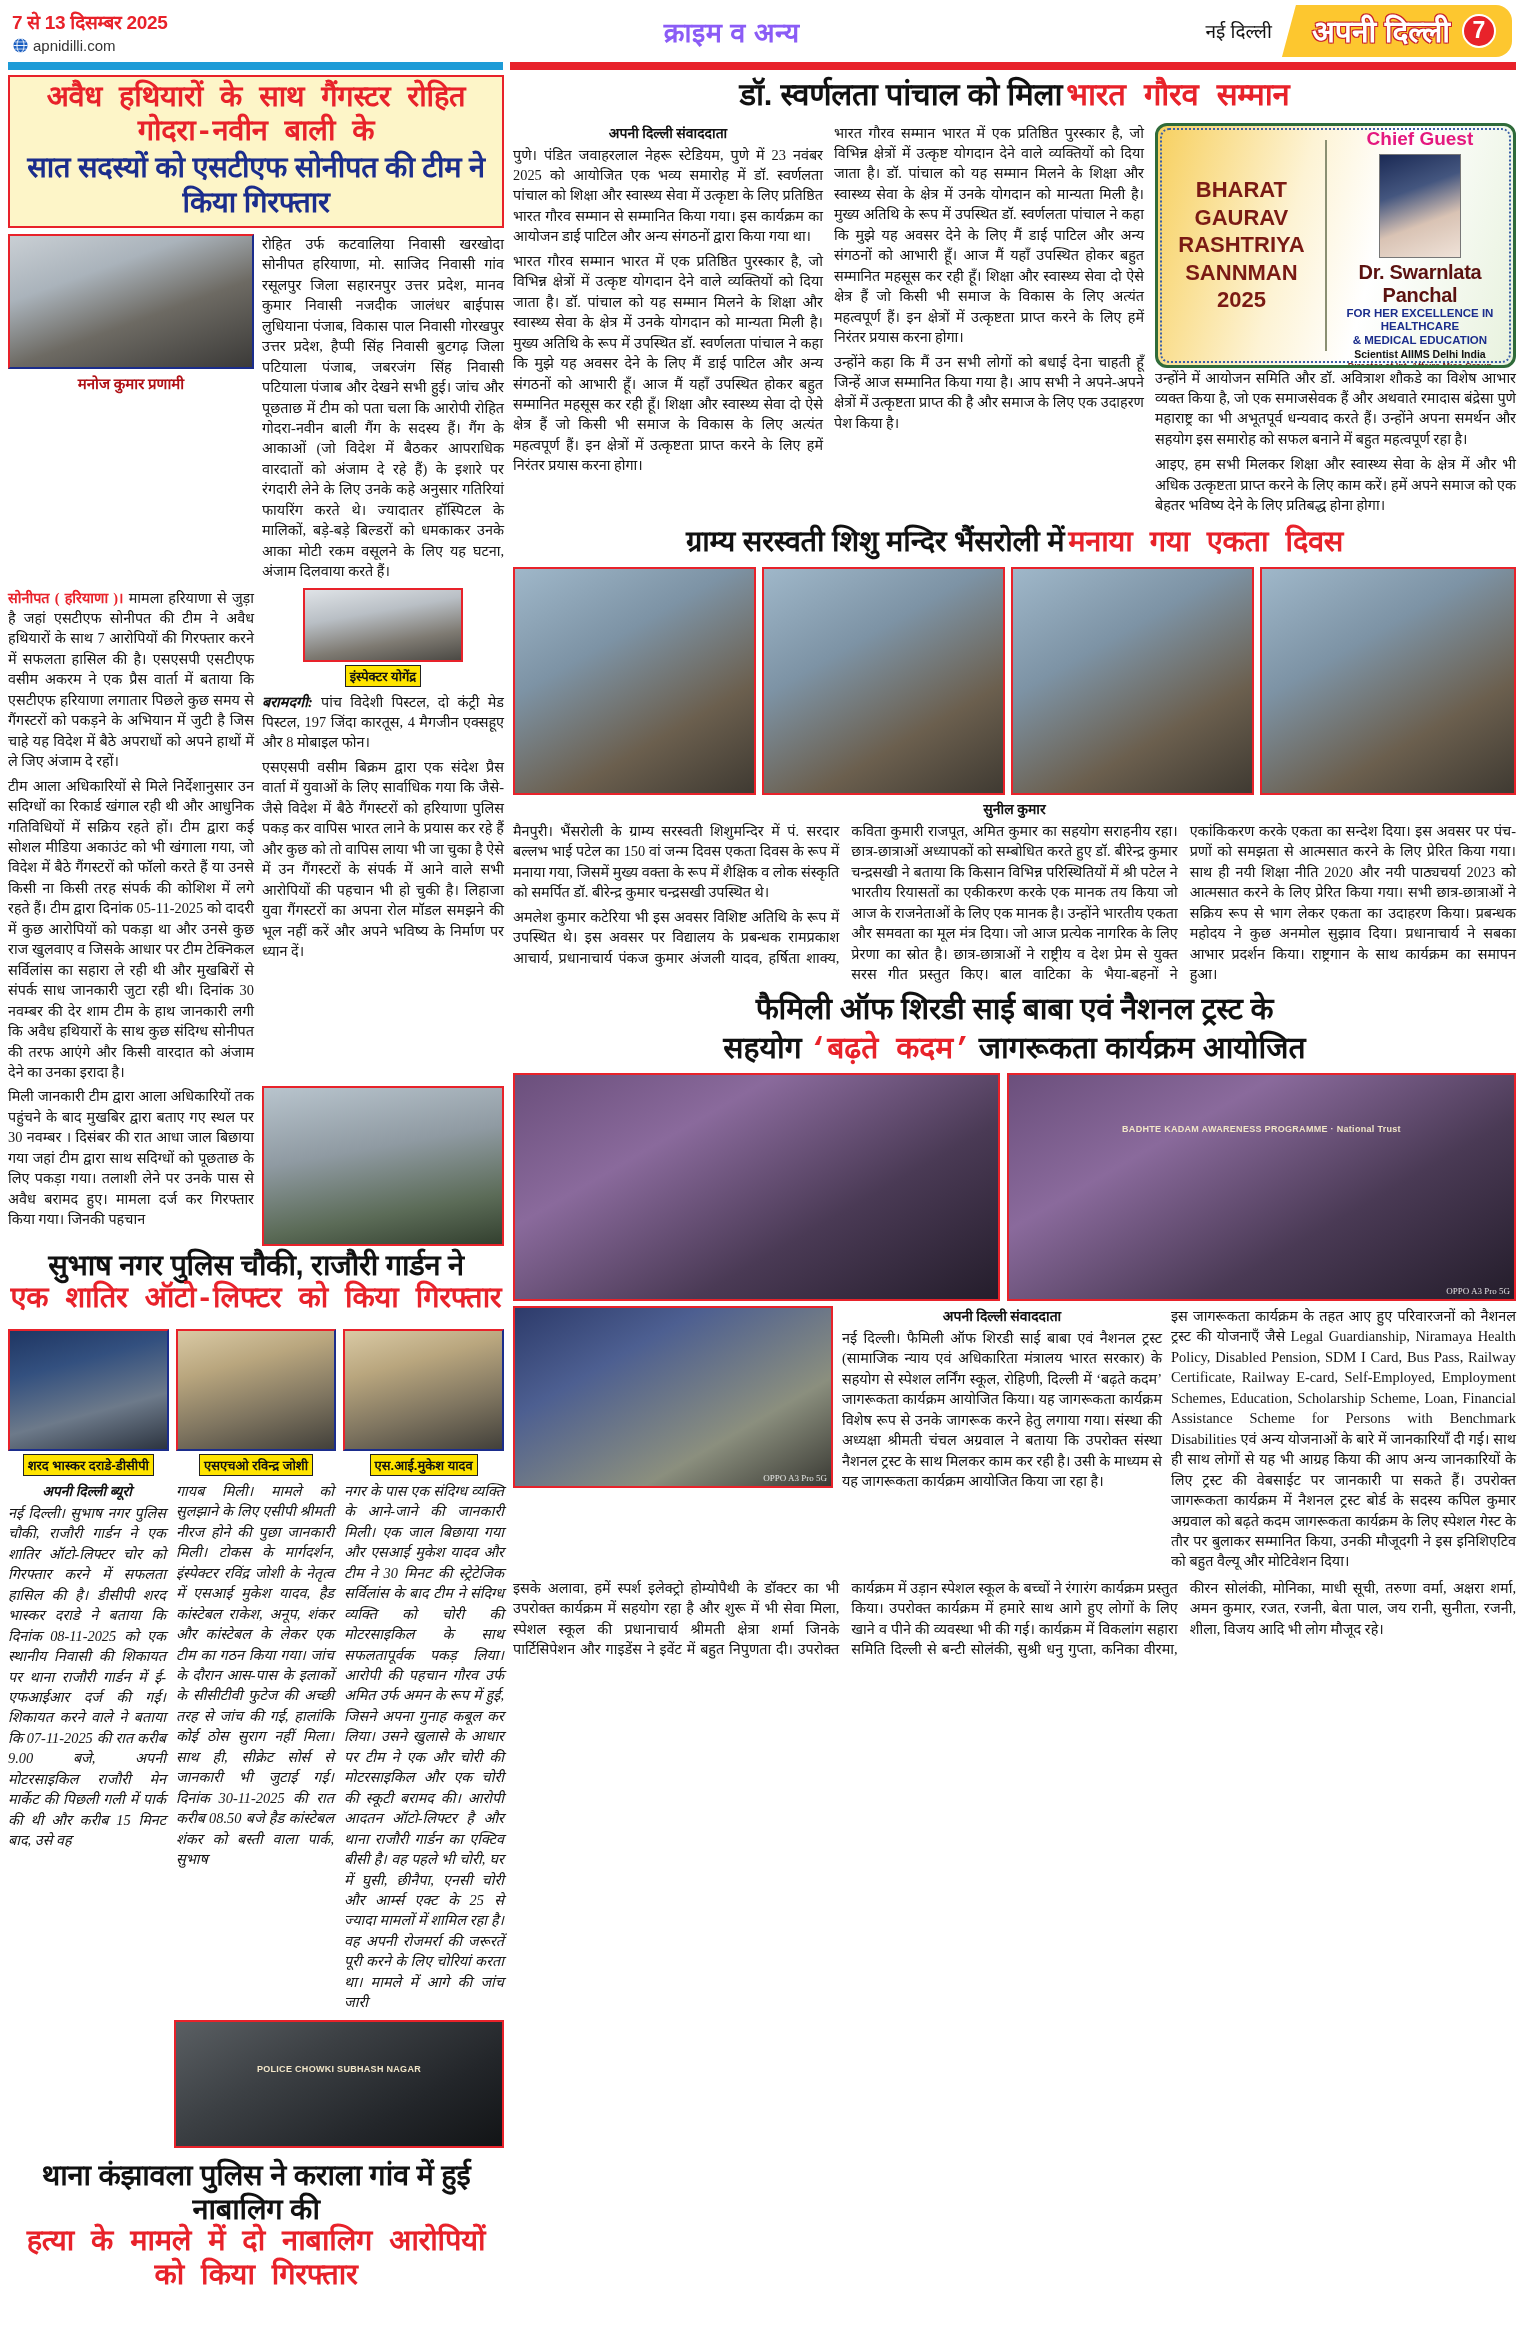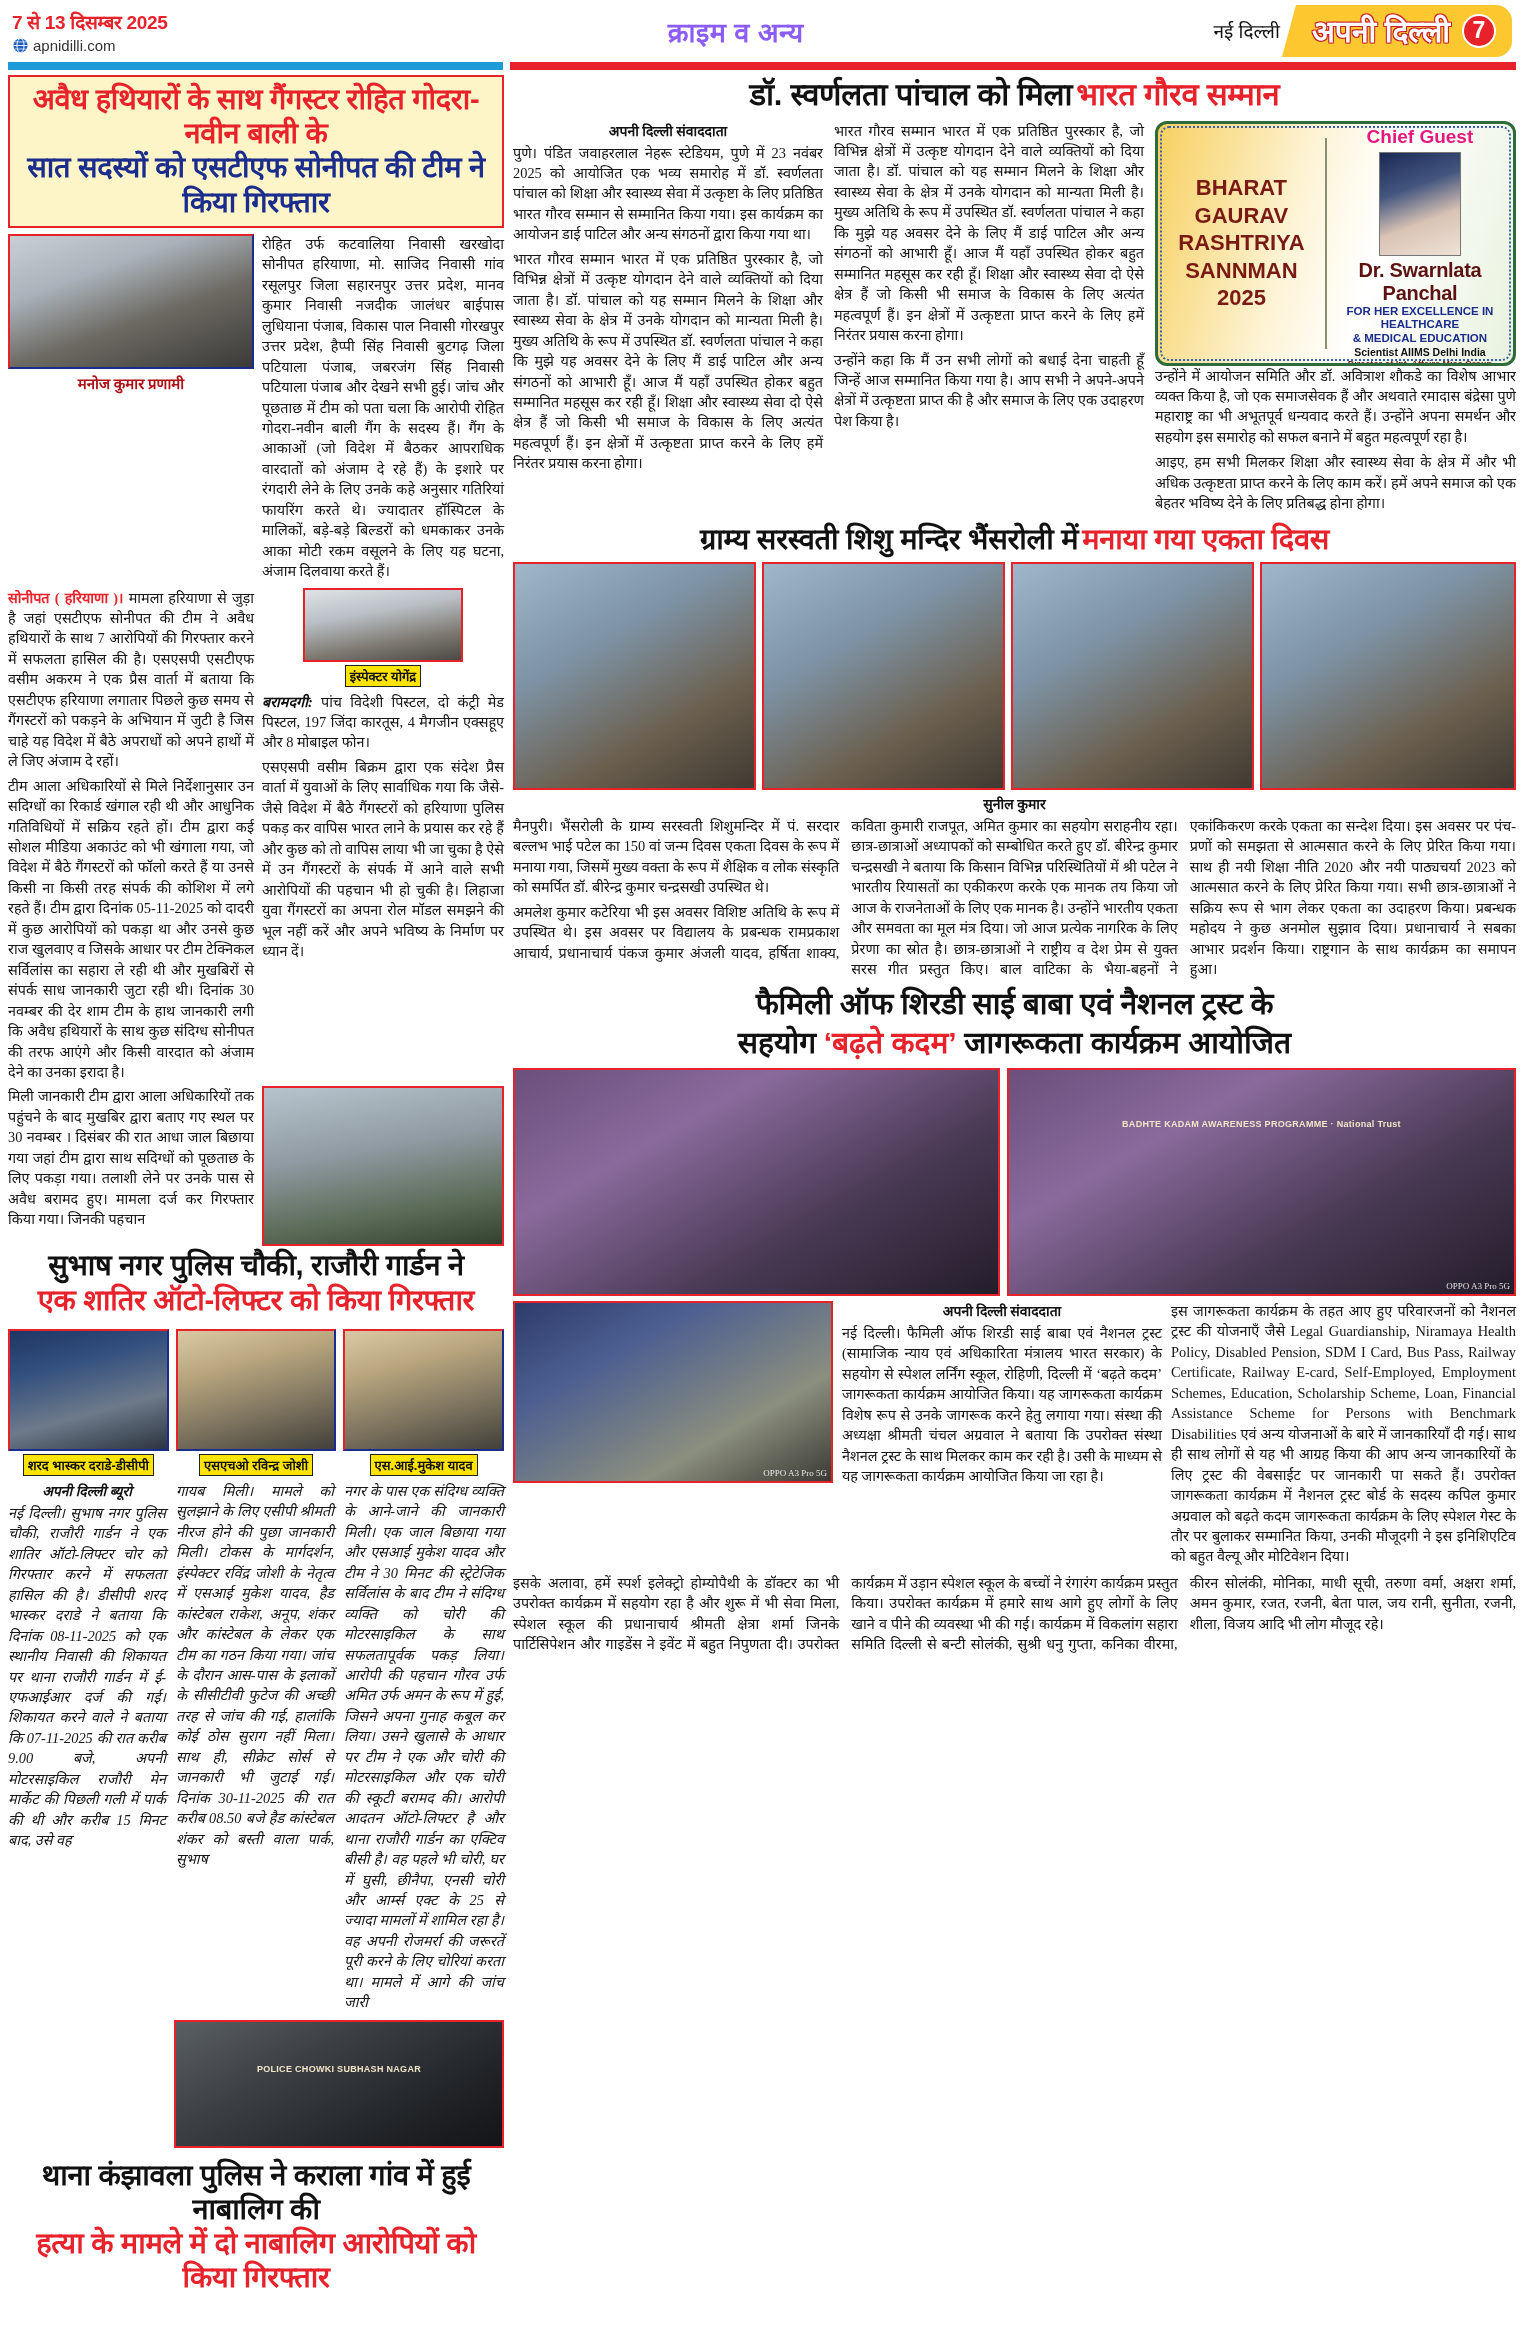--- a/index.html
+++ b/index.html
@@ -14,21 +14,21 @@
 
   
   .masthead { height: 62px; position: relative; display: flex; align-items: center; }
   .md-date-wrap { width: 250px; padding-left: 4px; }
   .md-date { color: #e8222a; font-weight: bold; font-size: 19px; font-family: "Liberation Sans", sans-serif; letter-spacing: -0.3px;}
   .md-site { display:flex; align-items:center; gap:4px; margin-top:2px; }
   .globe { width: 17px; height: 17px; display:block; }
   .md-site-txt { font-size: 15px; color:#333; font-family:"Liberation Sans", sans-serif; }
   .md-center { flex:1; text-align:center; }
   .md-section { color:#8b5cf6; font-weight:bold; font-size:27px; font-family:"Liberation Sans", sans-serif; letter-spacing:0.5px;}
-  .md-right { display:flex; align-items:center; gap:2px; padding-right:4px;}
+  .md-right { display:flex; align-items:center; gap:10px; padding-right:4px;}
   .md-city { font-size:19px; color:#111; font-family:"Liberation Sans", sans-serif;}
   .md-logo {
     background:#fdc72f; color:#fff; font-weight:bold; font-size:30px;
     padding:5px 16px 6px 30px; position:relative;
     border-radius: 0 16px 16px 0;
     display:flex; align-items:center; gap:12px;
     clip-path: polygon(14px 0, 100% 0, 100% 100%, 0 100%);
     font-family:"Liberation Sans", sans-serif;
     text-shadow: 1px 1px 0 #c8202a, -1px -1px 0 #c8202a, 1px -1px 0 #c8202a, -1px 1px 0 #c8202a;
   }
@@ -44,21 +44,21 @@
   .rule-gap { width:7px; background:#fff; }
   .rule-red { background:#e8222a; flex:1; }
 
   
   .body-grid { display:flex; gap:9px; }
   .col-left { width: 496px; }
   .col-right { width: 1003px; }
 
   
   .hl { background:#fdf5c8; border:2px solid #e8222a; padding:5px 6px 7px; text-align:center; margin-bottom:6px;}
-  .hl-red { color:#e8222a; font-weight:bold; font-family:Liberation Sans, sans-serif; }
+  .hl-red { color:#e8222a; font-weight:bold; font-family:Liberation Mono, monospace; }
   .hl-blue { color:#1b2d8c; font-weight:bold; font-family:"Liberation Sans", sans-serif;}
   .hl-blk { color:#111; font-weight:bold; font-family:"Liberation Sans", sans-serif;}
   .hl-l1 { font-size:29px; line-height:1.18; letter-spacing:-0.3px;}
   .hl-plain { border:none; background:transparent; padding:2px 0 6px; }
   .hl-plain .hl-l1 { font-size:29px; }
   .cols3 { column-count:3; column-gap:12px; }
   p.body {
     font-size:14.4px; line-height:1.42; text-align:justify;
     color:#141414; margin-bottom:4px; font-family:"Liberation Serif", serif;
   }

